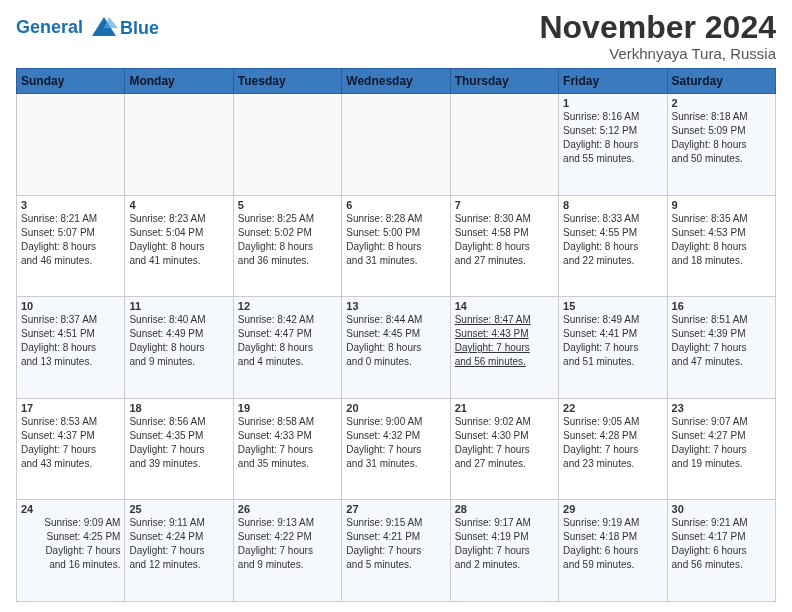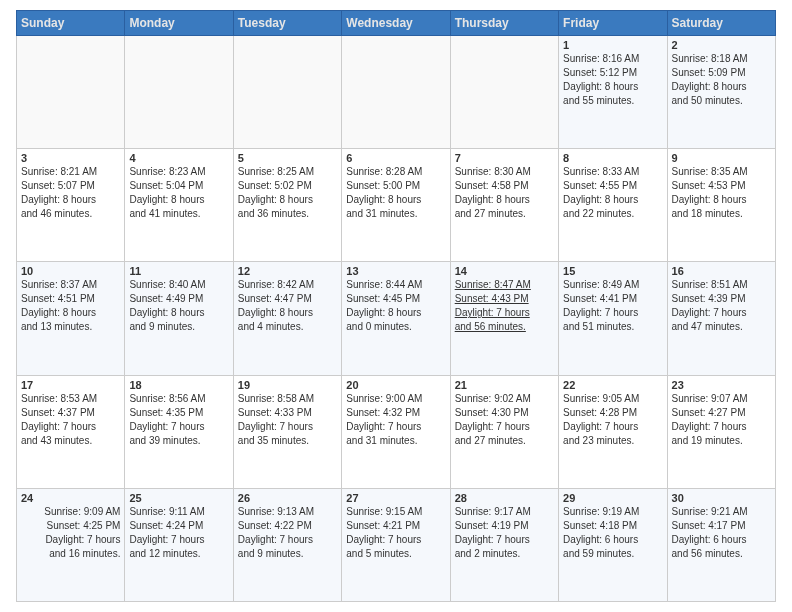--- a/index.html
+++ b/index.html
@@ -47,21 +47,21 @@
       color: #555;
     }
     .calendar {
       flex: 1;
       border-collapse: collapse;
       width: 100%;
       table-layout: fixed;
     }
     .calendar th {
       background: #3a7abf;
-      color: #e5e5e5;
+      color: #0f172a;
       font-size: 12px;
       font-weight: bold;
       padding: 5px 4px;
       text-align: left;
       border: 1px solid #2a5fa0;
     }
     .calendar td {
       border: 1px solid #ccc;
       vertical-align: top;
       padding: 3px 4px;
@@ -88,20 +88,40 @@
       color: #333;
     }
     .empty-cell {
       background: #f9f9f9 !important;
     }
   </style>
 </head>
 <body>
 
 <div class="page">
+  <div class="header">
+    <div class="logo">
+      <div>
+        <div style="display:flex;align-items:center;">
+          <div style="font-size:18px;font-weight:bold;color:#333;line-height:1.1;">
+            <span style="color:#1a6faf;">General</span>
+            <svg class="logo-icon" viewBox="0 0 28 28" style="display:inline-block;vertical-align:middle;margin-left:2px;">
+              <polygon points="14,3 26,22 2,22" fill="#1a6faf"></polygon>
+              <polygon points="19,3 28,14 14,14" fill="#5aabdf" opacity="0.7"></polygon>
+            </svg>
+          </div>
+          <div style="font-size:18px;font-weight:bold;color:#1a6faf;margin-left:2px;">Blue</div>
+        </div>
+      </div>
+    </div>
+    <div class="title-block">
+      <div class="month-title">November 2024</div>
+      <div class="location">Verkhnyaya Tura, Russia</div>
+    </div>
+  </div>
 
   <table class="calendar">
     <thead>
       <tr>
       <th>Sunday</th>
           <th>Monday</th>
           <th>Tuesday</th>
           <th>Wednesday</th>
           <th>Thursday</th>
           <th>Friday</th>

